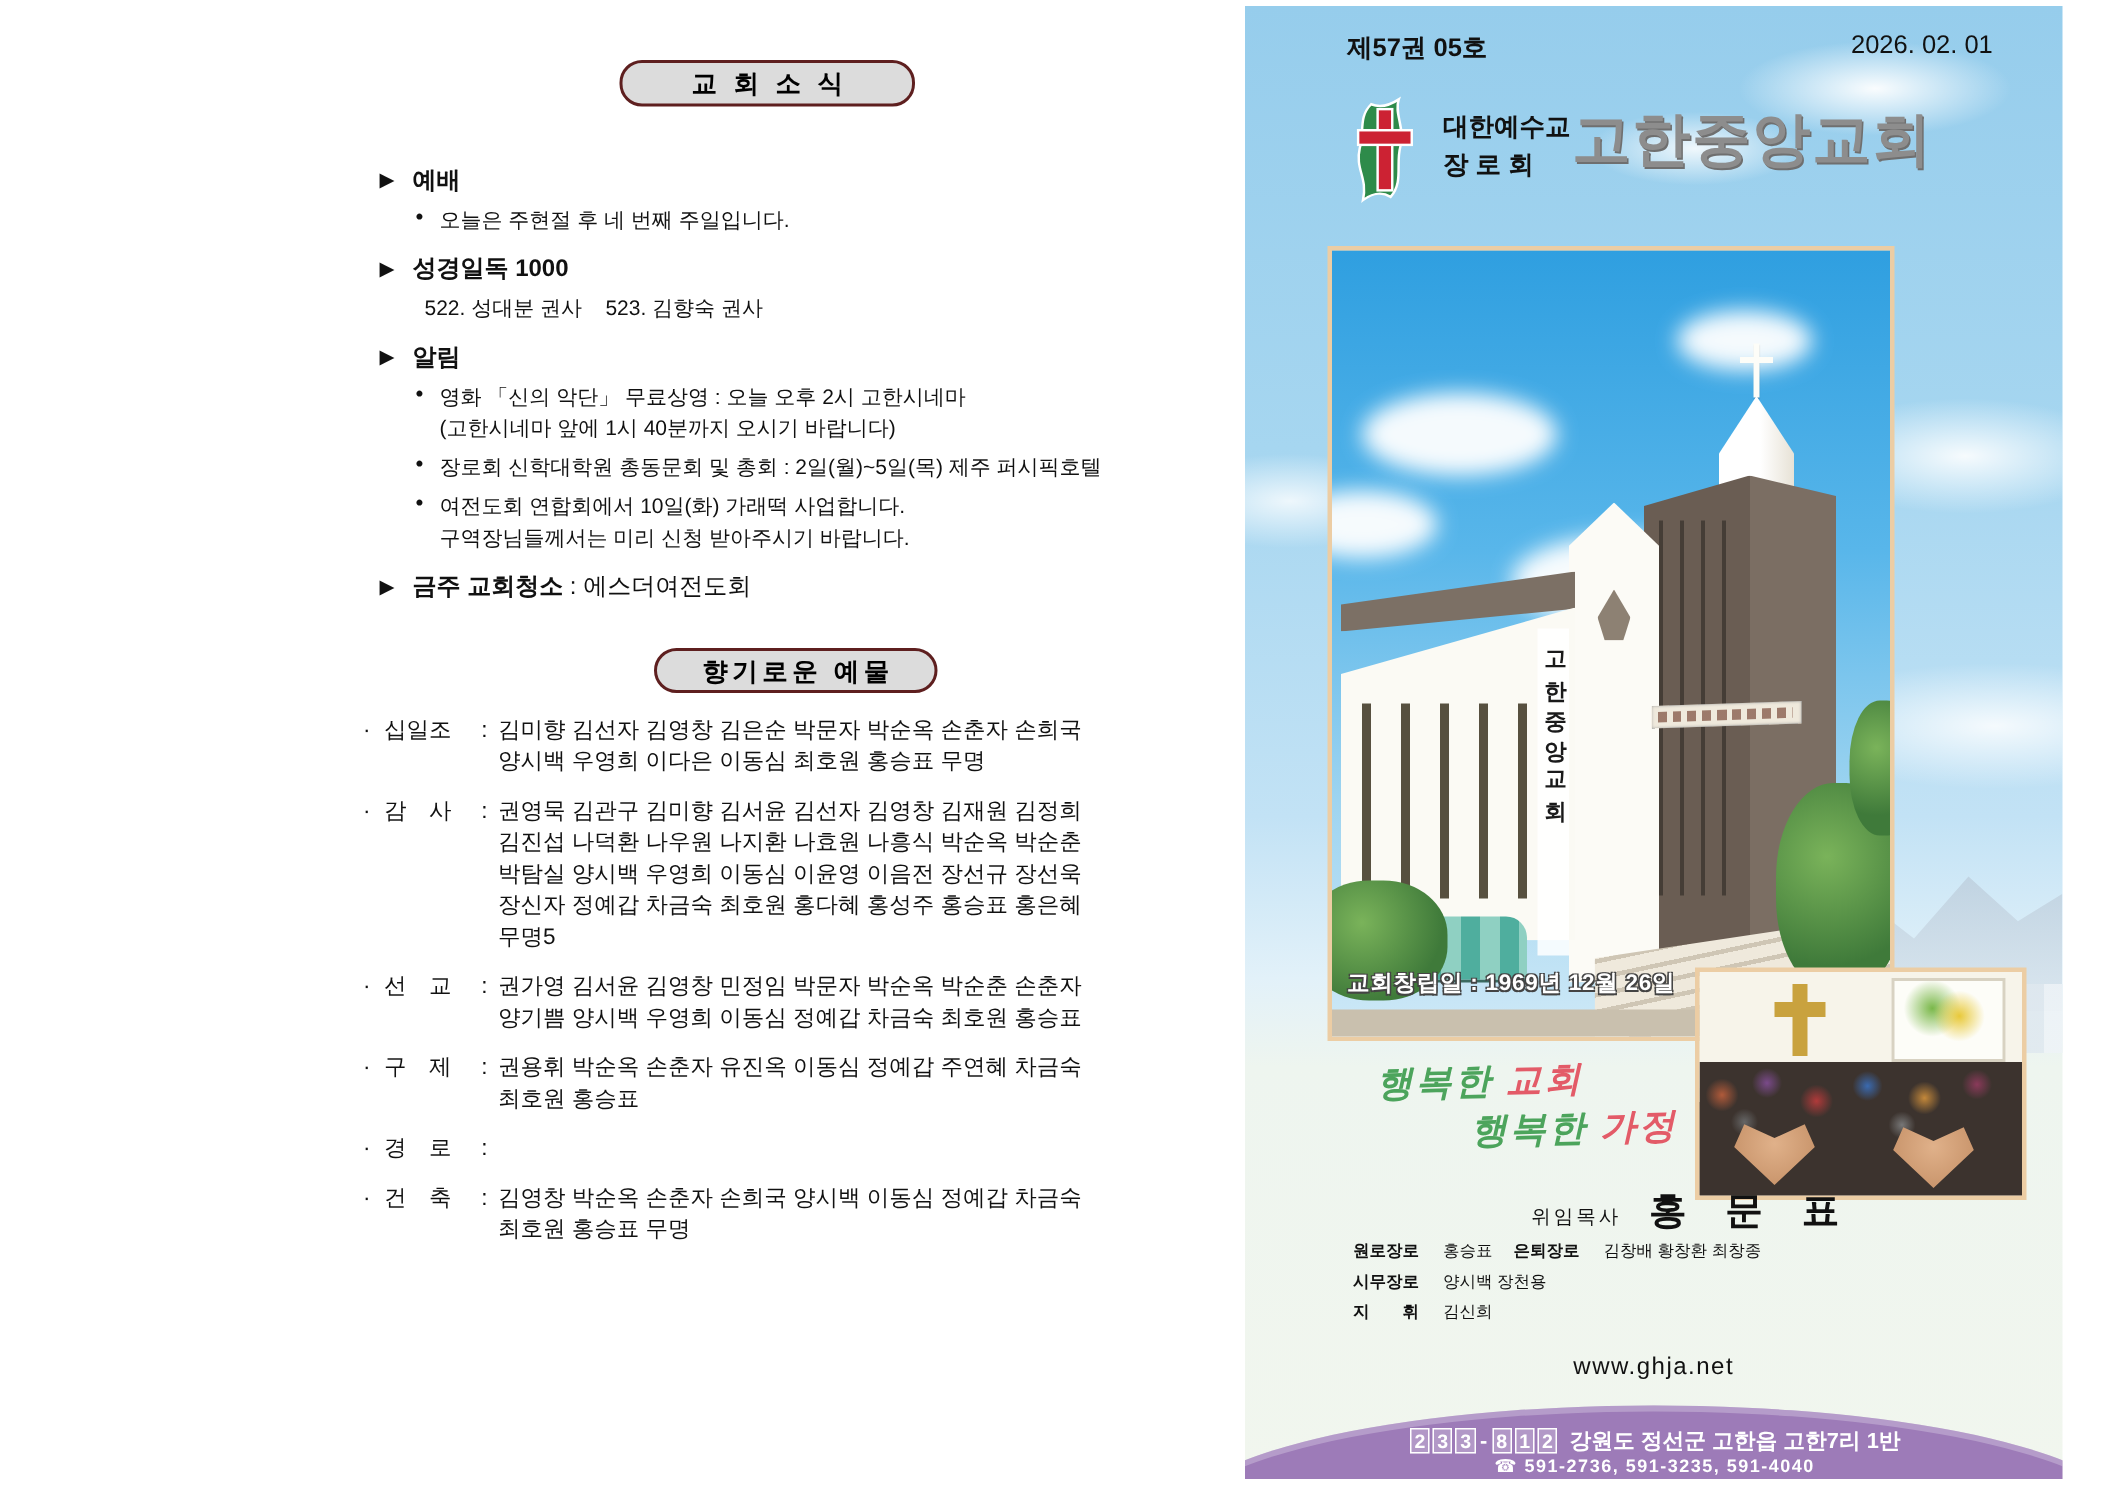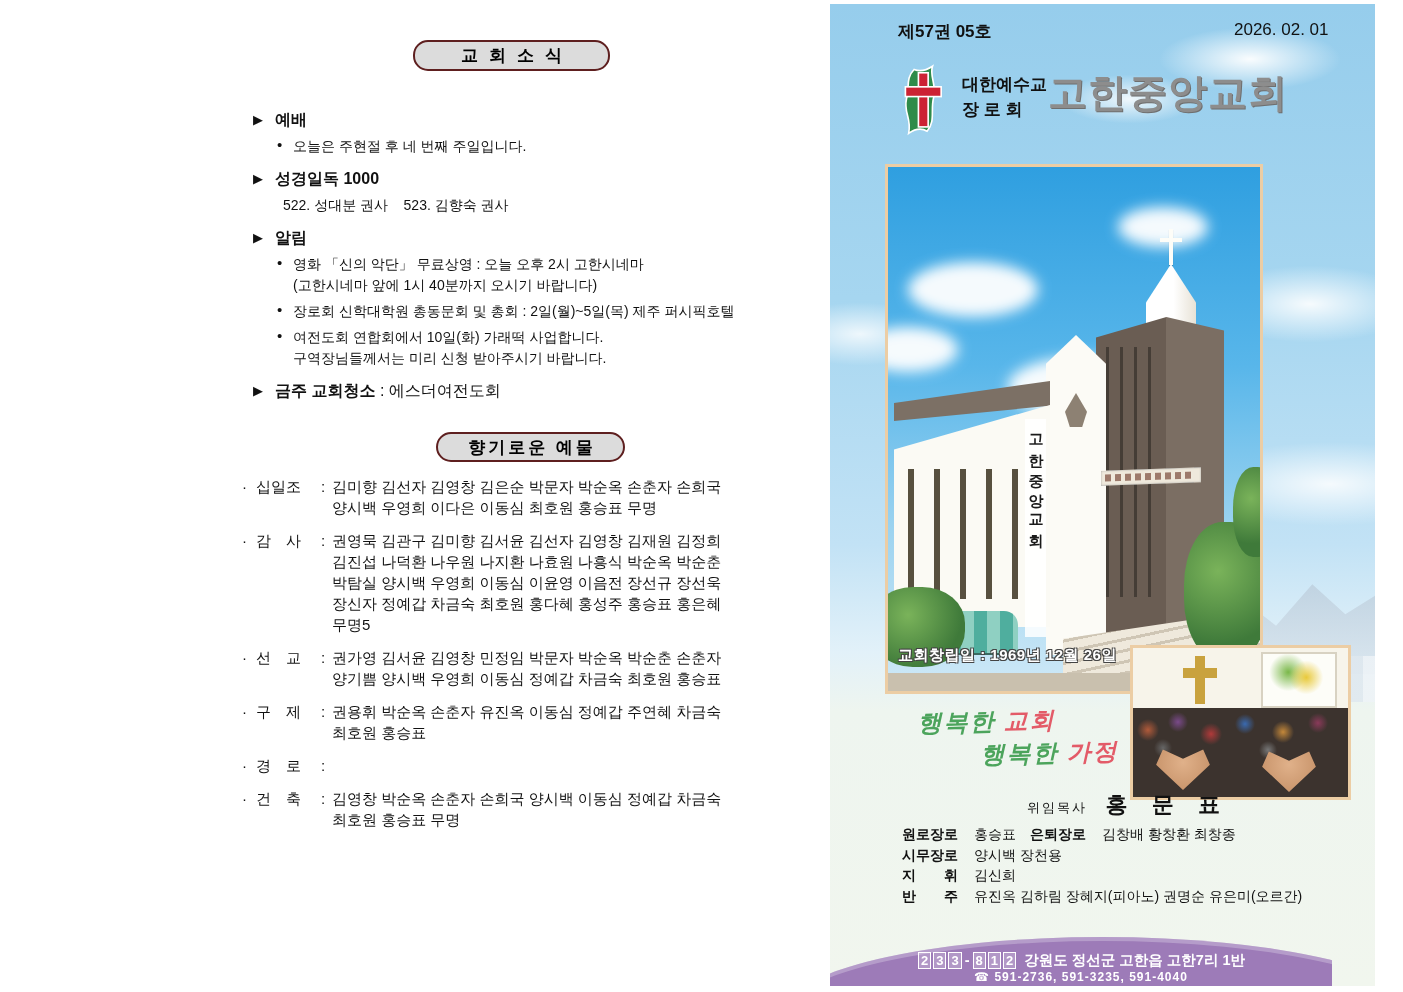--- a/index.html
+++ b/index.html
@@ -131,31 +131,31 @@
 
   
   #slogan{position:absolute;left:88px;top:700px;font-weight:bold;font-style:italic;
     font-size:24px;line-height:33px;transform:rotate(-1.5deg);letter-spacing:2px;white-space:nowrap;}
   #slogan .l2{margin-left:62px;}
   .slogan-green{color:#4ca45c;}
   .slogan-red{color:#e35b68;margin-left:8px;}
 
   #pastor-line{position:absolute;left:0;top:786px;width:100%;text-align:center;padding-left:46px;box-sizing:border-box;}
   #pastor-title{font-size:13px;letter-spacing:2px;}
-  #pastor-name{font-size:22px;font-weight:bold;letter-spacing:4px;margin-left:14px;white-space:pre;margin-top:32px;}
-
-  #staff{position:absolute;left:72px;top:820px;font-size:14px;line-height:20.5px;}
+  #pastor-name{font-size:25px;font-weight:bold;letter-spacing:4px;margin-left:14px;white-space:pre;margin-top:32px;}
+
+  #staff{position:absolute;left:72px;top:820px;font-size:11px;line-height:20.5px;}
   .staff-row{white-space:pre;}
   .seg-label{font-weight:bold;margin-right:16px;}
   .seg-val{margin-right:14px;}
 
   #website{position:absolute;left:0;top:899px;width:100%;text-align:center;font-size:16px;letter-spacing:1px;}
 
   
-  #footer-arc{position:absolute;left:0;top:925px;width:502px;height:57px;overflow:hidden;}
+  #footer-arc{position:absolute;left:0;top:925px;width:502px;height:57px;overflow:hidden;padding-left:44px;}
   #footer-arc .ellipse{position:absolute;left:-45px;top:8px;width:635px;height:150px;border-radius:50%;
     background:#9d7bb8;box-shadow:inset 0 4px 0 rgba(255,255,255,.25);}
   .footer-line{position:absolute;left:0;width:100%;text-align:center;color:#fff;font-weight:bold;}
   #footer-line1{top:22px;font-size:14.5px;}
   #footer-line2{top:41px;font-size:12px;letter-spacing:1px;}
   .postal-digit{display:inline-block;border:1px solid #fff;background:rgba(255,255,255,.22);
     padding:0 2px;margin:0 1px;font-size:13px;line-height:15px;}
   .postal-dash{display:inline-block;margin:0 2px;}
   #footer-addr{margin-left:7px;}
 </style>
@@ -351,23 +351,23 @@
 
     <div id="pastor-line">
       <span id="pastor-title">위임목사</span>
       <span id="pastor-name">홍  문  표</span>
     </div>
 
     <div id="staff">
         <div class="staff-row"><span class="seg-label">원로장로</span><span class="seg-val">홍승표</span><span class="seg-label">은퇴장로</span><span class="seg-val">김창배 황창환 최창종</span></div>
         <div class="staff-row"><span class="seg-label">시무장로</span><span class="seg-val">양시백 장천용</span></div>
         <div class="staff-row"><span class="seg-label">지　　휘</span><span class="seg-val">김신희</span></div>
-        <div class="staff-row"><span class="seg-label">반　　주</span><span class="seg-val">유진옥 김하림 장혜지(피아노) 권명순 유은미(오르간)</span></div>
-      </div>
-
+      </div>
+
+    <div id="website">www.ghja.net</div>
 
     <div id="footer-arc">
       <div class="ellipse"></div>
       <div class="footer-line" id="footer-line1">
         <span id="footer-postal"><span class="postal-digit">2</span><span class="postal-digit">3</span><span class="postal-digit">3</span><span class="postal-dash">-</span><span class="postal-digit">8</span><span class="postal-digit">1</span><span class="postal-digit">2</span></span><span id="footer-addr">강원도 정선군 고한읍 고한7리 1반</span>
       </div>
       <div class="footer-line" id="footer-line2">☎ 591-2736, 591-3235, 591-4040</div>
     </div>
   </div>
 </div>

